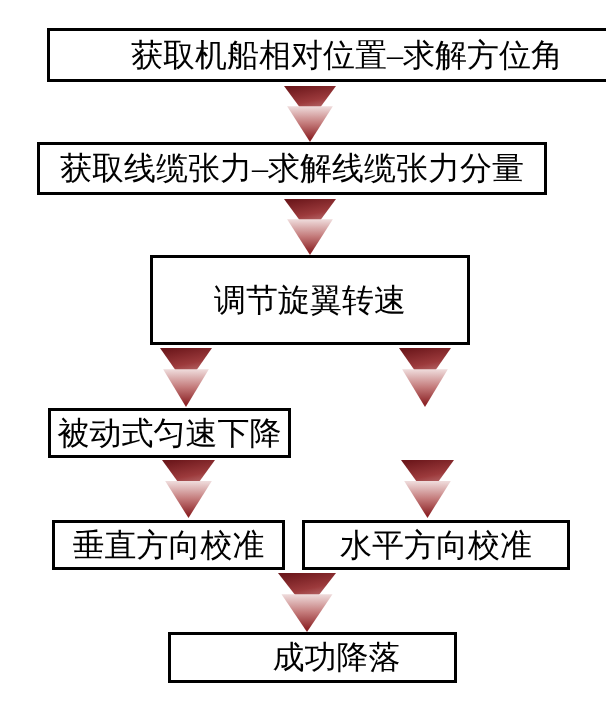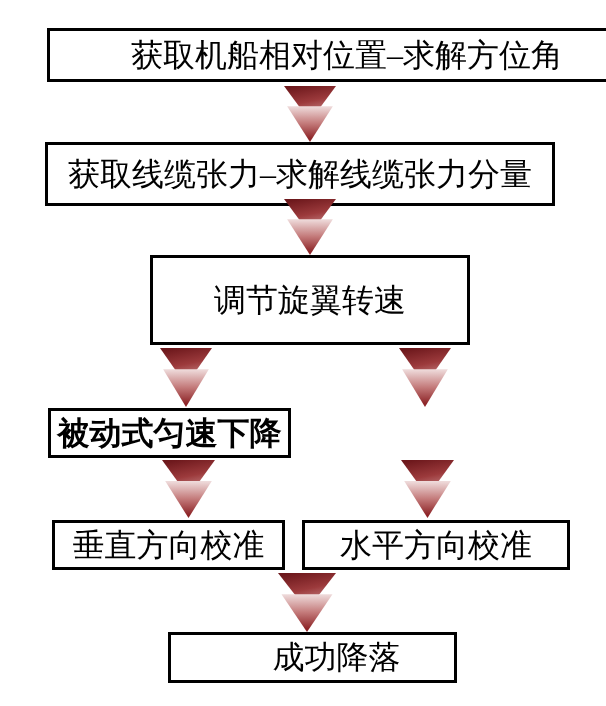--- a/index.html
+++ b/index.html
@@ -24,23 +24,23 @@
     display: flex;
     align-items: center;
     justify-content: center;
     text-align: center;
     font-size: 32px;
     line-height: 1.2;
     white-space: nowrap;
   }
   .node.multiline { flex-direction: column; line-height: 42px; }
   .n1 { left: 47px;  top: 28px;  width: 600px; height: 54px; }
-  .n2 { left: 45px;  top: 142px; width: 510px; height: 64px; }
+  .n2 { left: 37px;  top: 142px; width: 510px; height: 53px; }
   .n3 { left: 150px; top: 255px; width: 320px; height: 90px; align-items: center; }
-  .n4 { left: 48px;  top: 408px; width: 243px; height: 50px; font-weight: bold; }
+  .n4 { left: 48px;  top: 408px; width: 243px; height: 50px; }
   .n5 { left: 310px; top: 408px; width: 262px; height: 52px; }
   .n6 { left: 52px;  top: 520px; width: 233px; height: 50px; }
   .n7 { left: 302px; top: 520px; width: 268px; height: 50px; }
   .n8 { left: 168px; top: 632px; width: 289px; height: 51px; padding-left: 48px; }
 
   .arrow { position: absolute; }
   .arrow i { position: absolute; display: block; }
   .arrow .t1 {
     top: 0; left: 0; width: 100%; height: 63%;
     background: linear-gradient(168deg,

